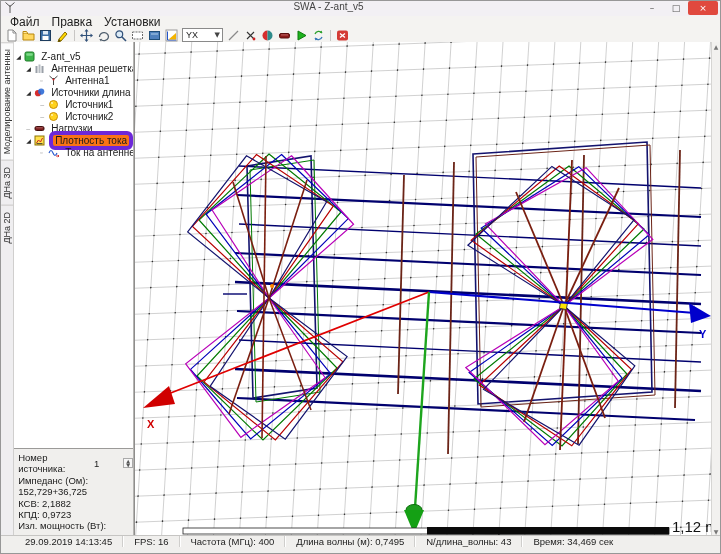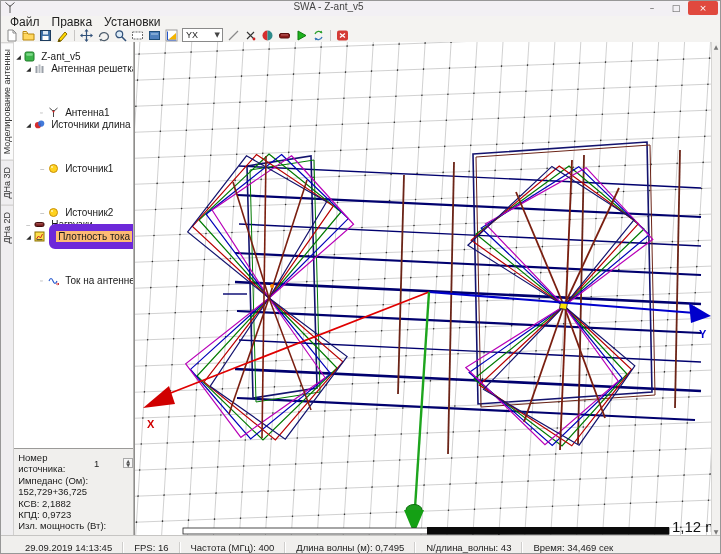--- a/index.html
+++ b/index.html
@@ -21,36 +21,36 @@
   .combo{width:36px;height:12px;border:1px solid #8a8a8a;background:#fff;font-size:9px;display:flex;align-items:center;padding-left:3px;margin:0 2px;color:#222;}
   .combo .arrow{margin-left:auto;font-size:7px;color:#444;padding-right:2px;font-family:"DejaVu Sans",sans-serif;}
   
   .content{position:absolute;left:0;top:41px;right:0;bottom:17px;display:flex;}
   .side-tabs{width:14px;background:#efeef0;border-right:1px solid #d0cfce;display:flex;flex-direction:column;}
   .vtab{writing-mode:vertical-rl;transform:rotate(180deg);font-size:9px;color:#333;border-bottom:1px solid #c9c8c6;padding:6px 1px;text-align:center;white-space:nowrap;overflow:hidden;}
   .vtab.active{background:#fbfbfb;}
   .left-panel{width:119px;border-right:1px solid #b5b4b2;display:flex;flex-direction:column;background:#fff;}
   .tree{flex:1;overflow:hidden;padding-top:8px;background:#fff;}
   .trow{display:flex;align-items:center;height:12px;font-size:10px;color:#1a1a1a;white-space:nowrap;}
-  .lvl0{padding-left:2px;} .lvl1{padding-left:12px;} .lvl2{padding-left:26px;margin-top:32px;}
+  .lvl0{padding-left:2px;} .lvl1{padding-left:12px;} .lvl2{padding-left:26px;}
   .exp{width:8px;font-size:6px;color:#2b2b2b;font-family:"DejaVu Sans",sans-serif;flex:0 0 auto;}
   .dot{width:8px;font-size:7px;color:#9a9a9a;flex:0 0 auto;}
   .ticon{width:13px;height:11px;flex:0 0 auto;margin-right:2px;}
   .tlabel{padding:0 2px;}
-  .sel{background:#fdba74;border:7px solid #6d28d9;border-radius:6px;padding:0 2px;}
+  .sel{background:#f97316;border:4px solid #6d28d9;border-radius:6px;padding:0 2px;}
   .info-panel{height:84px;background:#f0efed;border-top:1px solid #9b9a98;font-size:9.5px;color:#1a1a1a;padding:3px 0 0 4px;line-height:11.4px;}
   .info-row{display:flex;align-items:center;gap:18px;}
   .spin{display:inline-flex;flex-direction:column;margin-left:6px;border:1px solid #aaa;background:#f7f7f7;}
   .spin span{font-size:5px;line-height:4px;color:#555;padding:0 2px;font-family:"DejaVu Sans",sans-serif;}
   .canvas-wrap{flex:1;position:relative;background:#fff;border-left:1px solid #8f8e8c;}
   .canvas-wrap svg{display:block;}
   .v-scroll{width:9px;background:#f2f1ef;border-left:1px solid #d6d5d3;display:flex;flex-direction:column;justify-content:space-between;align-items:center;}
   .v-scroll span{font-size:6px;color:#777;font-family:"DejaVu Sans",sans-serif;padding:1px 0;}
   
-  .statusbar{position:absolute;left:0;bottom:0;right:0;height:17px;background:#f0efed;border-top:1px solid #c6c5c3;display:flex;align-items:flex-end;font-size:9.5px;color:#1c1c1c;}
+  .statusbar{position:absolute;left:0;bottom:0;right:0;height:17px;background:#f0efed;border-top:1px solid #c6c5c3;display:flex;align-items:flex-start;font-size:9.5px;color:#1c1c1c;}
   .sfield{padding:0 10px;white-space:nowrap;}
   .ssep{width:1px;height:11px;background:#cfcecc;border-right:1px solid #fff;}
   .sfield:first-child{margin-left:14px;}
 </style>
 </head>
 <body>
 
 <div class="window">
 
   <div class="titlebar">

